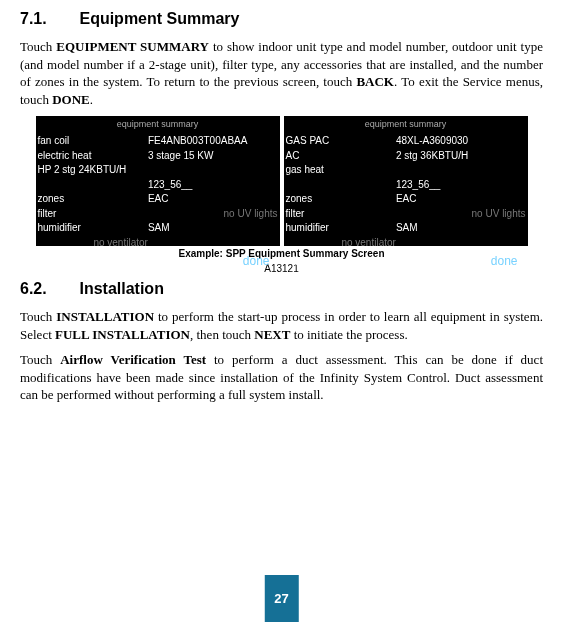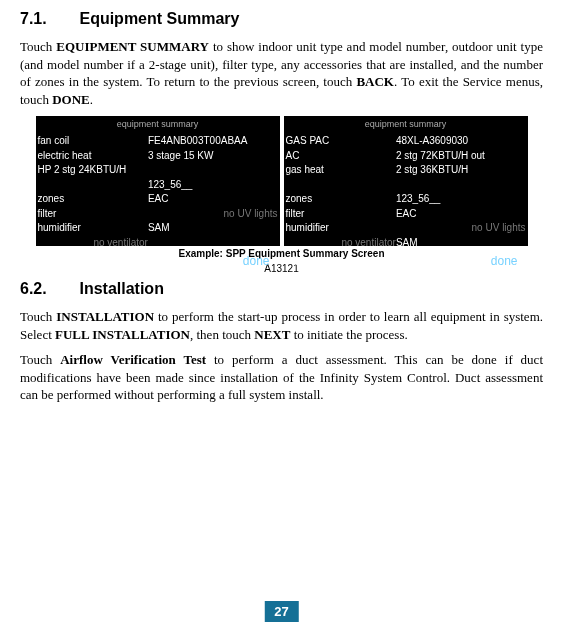--- a/index.html
+++ b/index.html
@@ -81,21 +81,21 @@
   .page-num {
     position: absolute;
     bottom: 14px;
     left: 50%;
     transform: translateX(-50%);
     background: #157096;
     color: #fff;
     font-family: Arial, Helvetica, sans-serif;
     font-weight: bold;
     font-size: 13px;
-    padding: 3px 10px;
+    padding: 16px 10px;
     margin-top: 41px;
   }
 </style>
 </head>
 <body>
 
 <div class="heading">
   <span class="heading-num">7.1.</span>
   <span>Equipment Summary</span>
 </div>
@@ -141,21 +141,20 @@
         <div>AC</div>
         <div>gas heat</div>
         <div>&nbsp;</div>
         <div>zones</div>
         <div>filter</div>
         <div>humidifier</div>
         <div class="dim">no ventilator</div>
       </div>
       <div class="col col-right">
         <div>48XL-A3609030</div>
-        <div>2 stg 72KBTU/H out</div>
         <div>2 stg 36KBTU/H</div>
         <div>&nbsp;</div>
         <div>123_56__</div>
         <div>EAC</div>
         <div class="dim">no UV lights</div>
         <div>SAM</div>
       </div>
     </div>
     <div class="screen-footer">
       <span class="back-txt">back</span>

